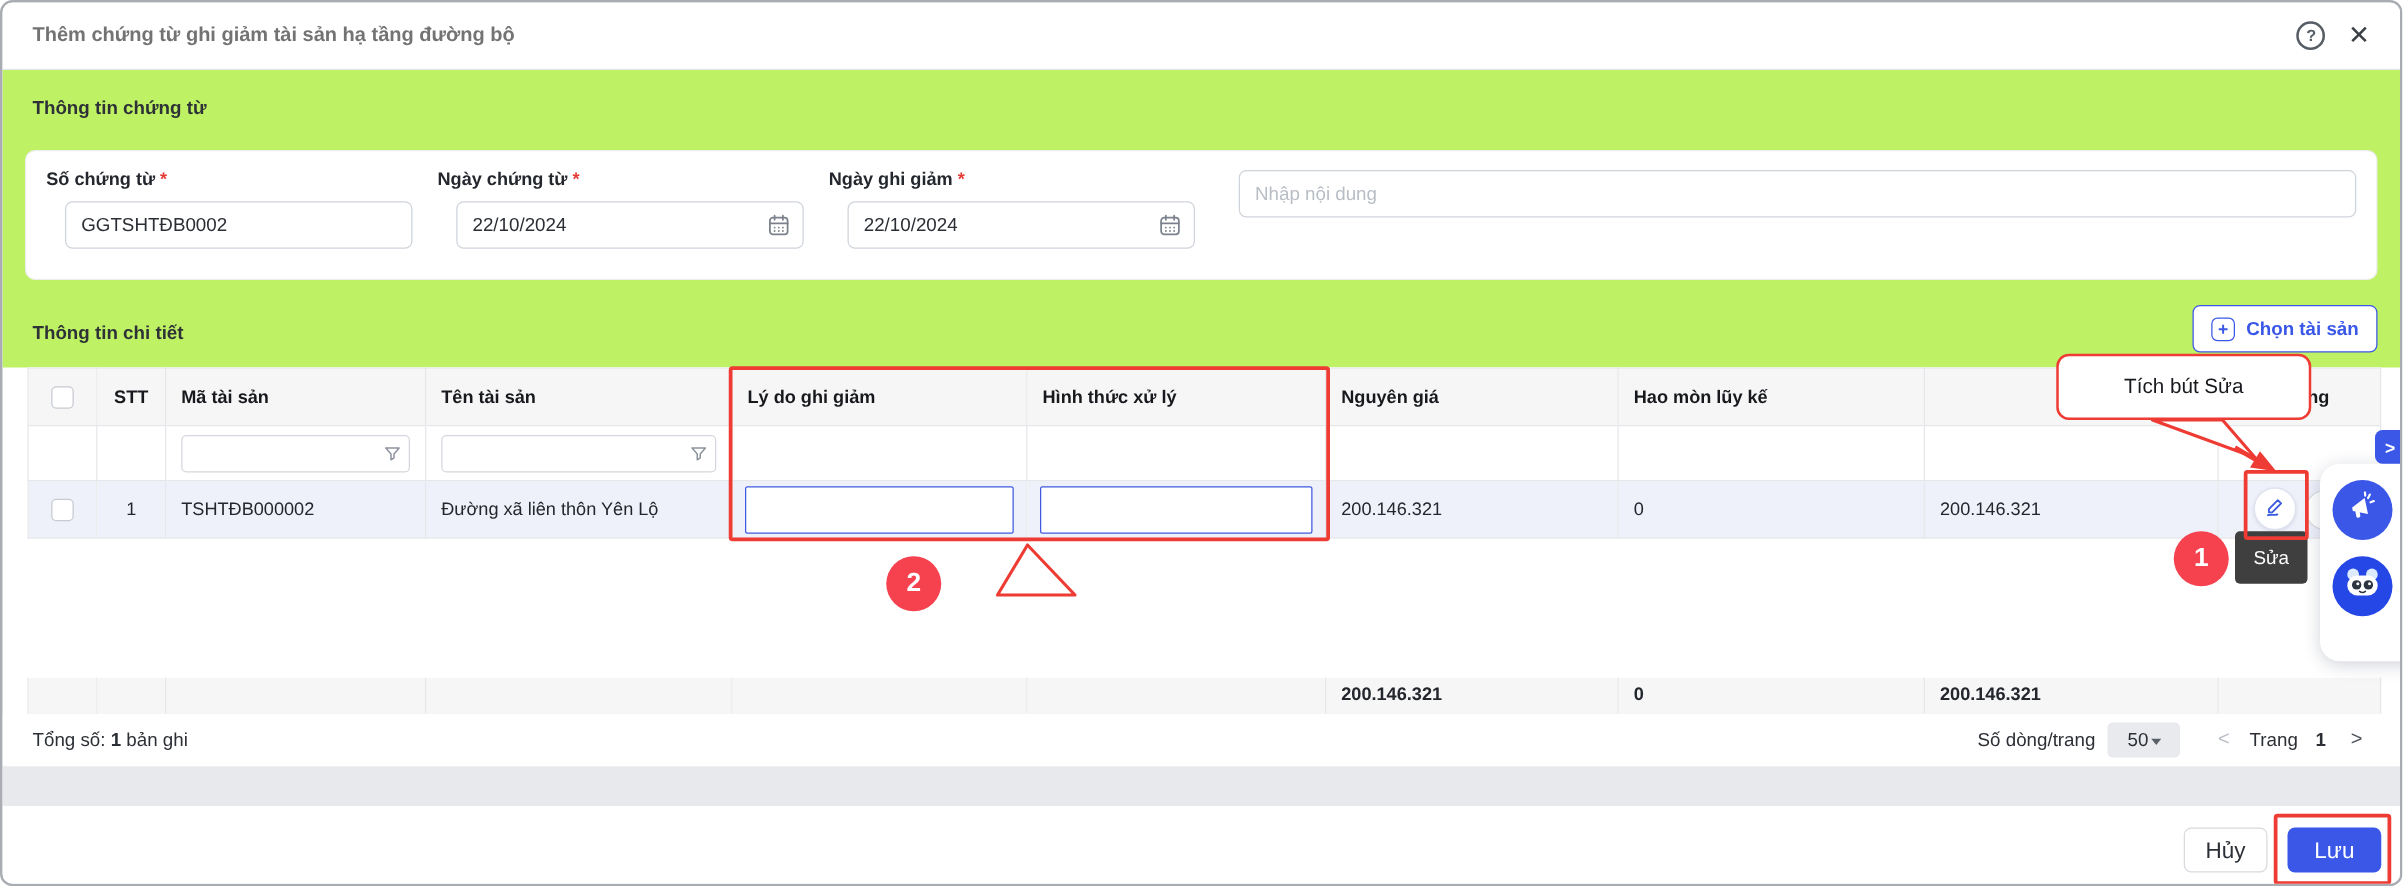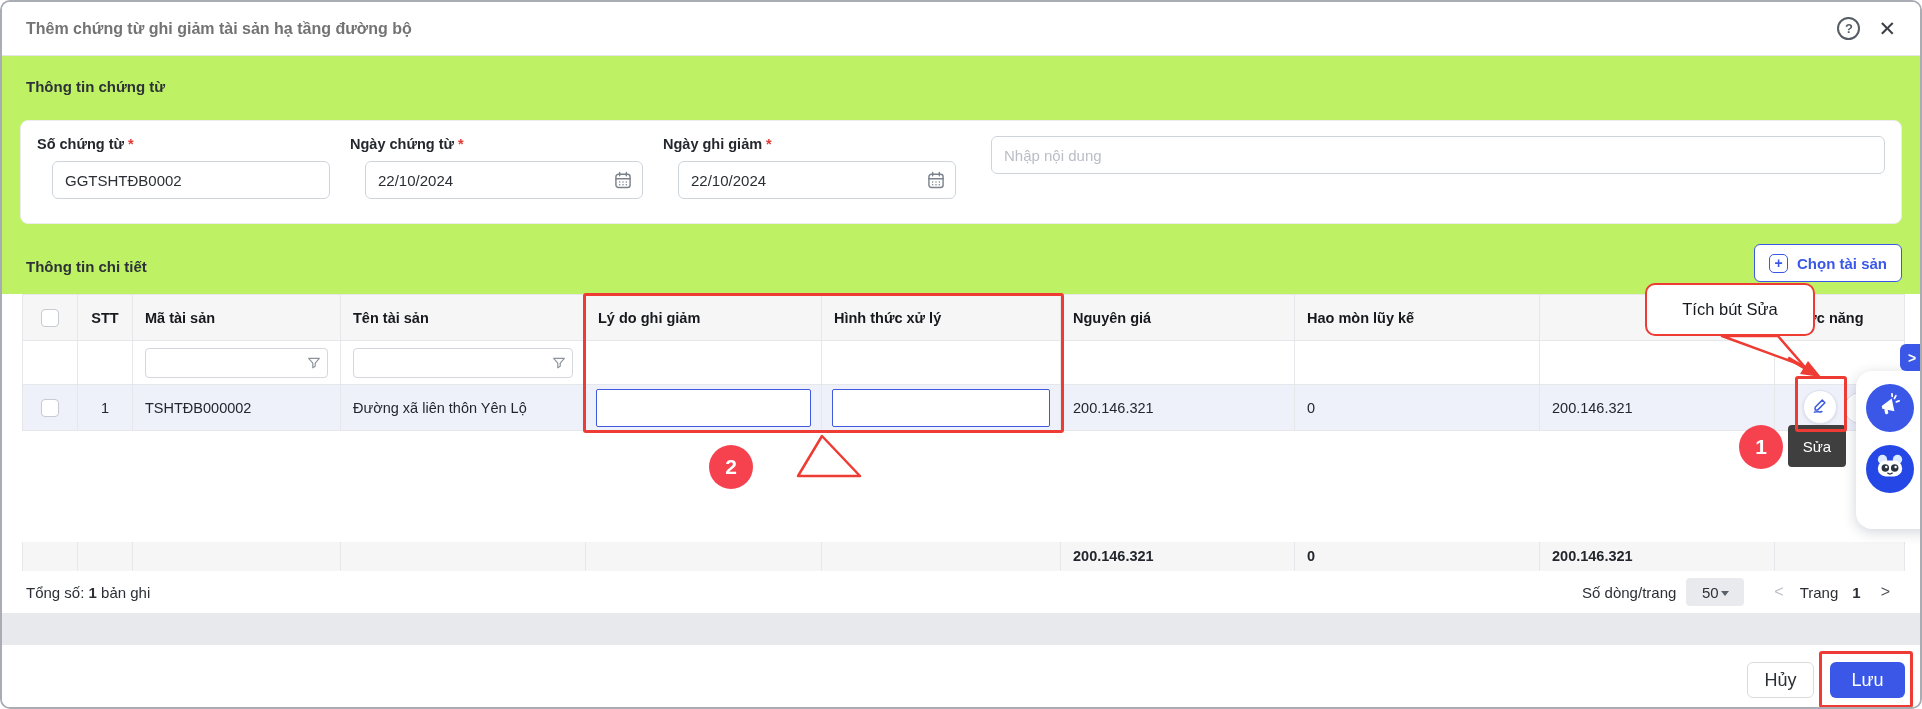--- a/index.html
+++ b/index.html
@@ -105,21 +105,21 @@
   .rect-cols{ left:581px; top:291px; width:481px; height:140px; }
   .rect-edit{ left:1793px; top:374px; width:52px; height:56px; }
   .rect-save{ left:1817px; top:649px; width:94px; height:57px; }
   .badge{ position:absolute; width:44px; height:44px; border-radius:50%; background:#f5424e;
           color:#fff; font-size:21px; font-weight:700; display:flex; align-items:center;
           justify-content:center; z-index:52; }
   .badge1{ left:1737px; top:423px; } .badge2{ left:707px; top:443px; }
   .bubble{ position:absolute; background:#fff; border:2.5px solid #ee3b33; z-index:52;
            display:flex; align-items:center; justify-content:center; text-align:center;
            color:#17191d; }
-  .bubble-edit{ left:1643px; top:281px; width:170px; height:53px; border-radius:10px; font-size:16.5px; }
+  .bubble-edit{ left:1643px; top:281px; width:204px; height:53px; border-radius:10px; font-size:16.5px; }
   .bubble-reason{ left:780px; top:471px; width:222px; height:74px; border-radius:14px;
                   font-size:16px; line-height:1.35; padding:0 18px; }
   .tail-svg{ position:absolute; z-index:51; pointer-events:none; }
   .tooltip{ position:absolute; left:1786px; top:423px; width:58px; height:42px; background:#3f3f3f;
             color:#fff; font-size:15px; border-radius:4px; display:flex; align-items:center;
             justify-content:center; z-index:45; }
 </style>
 </head>
 <body>
 

